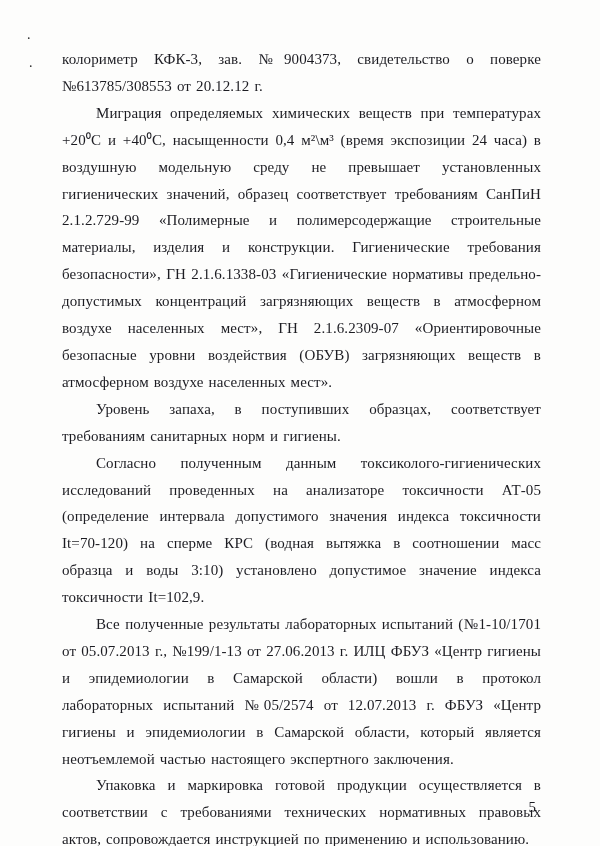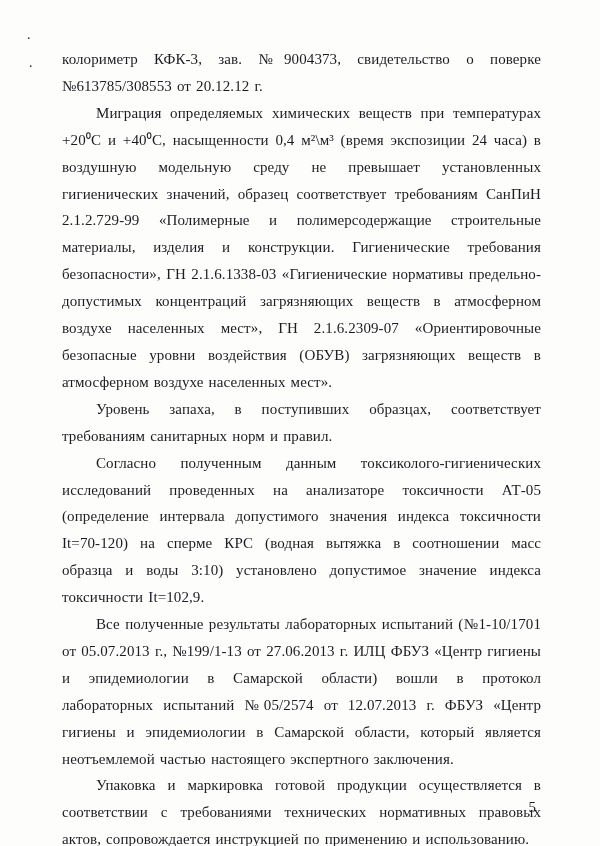--- a/index.html
+++ b/index.html
@@ -56,21 +56,21 @@
 <body>
 
 <div class="page">
 
   <span class="scan-dot d1">.</span>
   <span class="scan-dot d2">.</span>
 
   <div class="text-block">
     <p class="para no-indent">колориметр КФК-3, зав. №9004373, свидетельство о поверке №613785/308553  от 20.12.12 г.</p>
     <p class="para">Миграция определяемых химических веществ при температурах +20⁰С и +40⁰С,  насыщенности 0,4 м²\м³  (время экспозиции 24 часа) в воздушную модельную среду не превышает установленных гигиенических значений, образец соответствует требованиям СанПиН 2.1.2.729-99 «Полимерные и полимерсодержащие строительные материалы, изделия и конструкции. Гигиенические требования безопасности», ГН 2.1.6.1338-03 «Гигиенические нормативы предельно-допустимых концентраций  загрязняющих веществ в атмосферном воздухе населенных мест», ГН 2.1.6.2309-07 «Ориентировочные безопасные уровни воздействия (ОБУВ) загрязняющих веществ в атмосферном воздухе населенных мест».</p>
-    <p class="para">Уровень запаха, в поступивших образцах, соответствует требованиям санитарных норм и правил.</p>
+    <p class="para">Уровень запаха, в поступивших образцах, соответствует требованиям санитарных норм и гигиены.</p>
     <p class="para">Согласно полученным данным токсиколого-гигиенических исследований проведенных на анализаторе токсичности АТ-05 (определение интервала допустимого значения индекса токсичности It=70-120) на сперме КРС (водная вытяжка в соотношении масс образца  и воды 3:10)  установлено допустимое значение индекса токсичности It=102,9.</p>
     <p class="para">Все полученные результаты лабораторных испытаний (№1-10/1701 от 05.07.2013 г., №199/1-13 от 27.06.2013 г.   ИЛЦ ФБУЗ «Центр гигиены и эпидемиологии в Самарской области) вошли в протокол лабораторных испытаний №05/2574 от 12.07.2013 г. ФБУЗ «Центр гигиены и эпидемиологии в Самарской области, который является  неотъемлемой частью настоящего экспертного заключения.</p>
     <p class="para">Упаковка и маркировка  готовой продукции  осуществляется в соответствии с требованиями технических нормативных правовых актов, сопровождается инструкцией по применению и  использованию.</p>
   </div>
 
   <div class="page-number">5</div>
 
 </div>
 
 </body></html>

